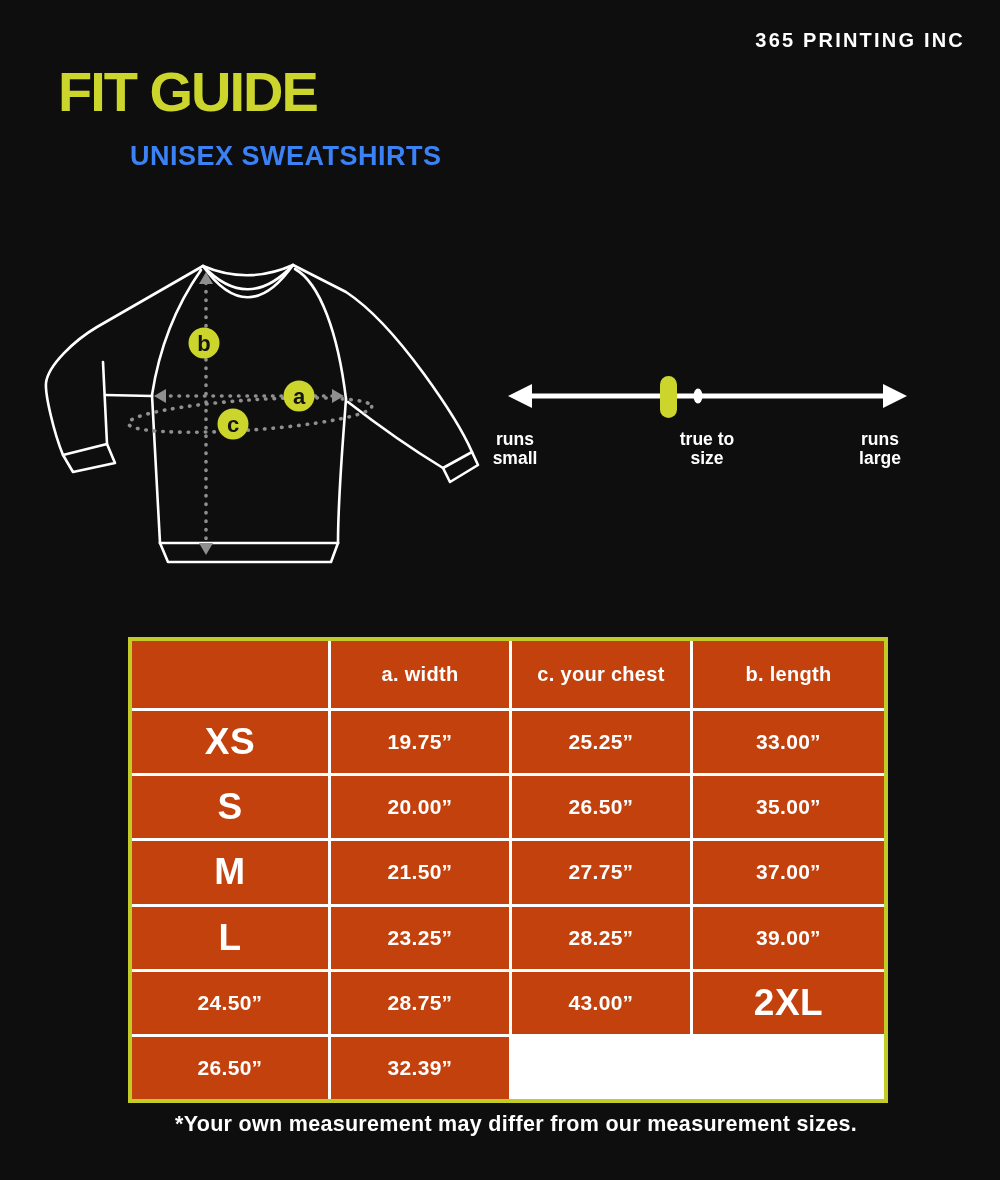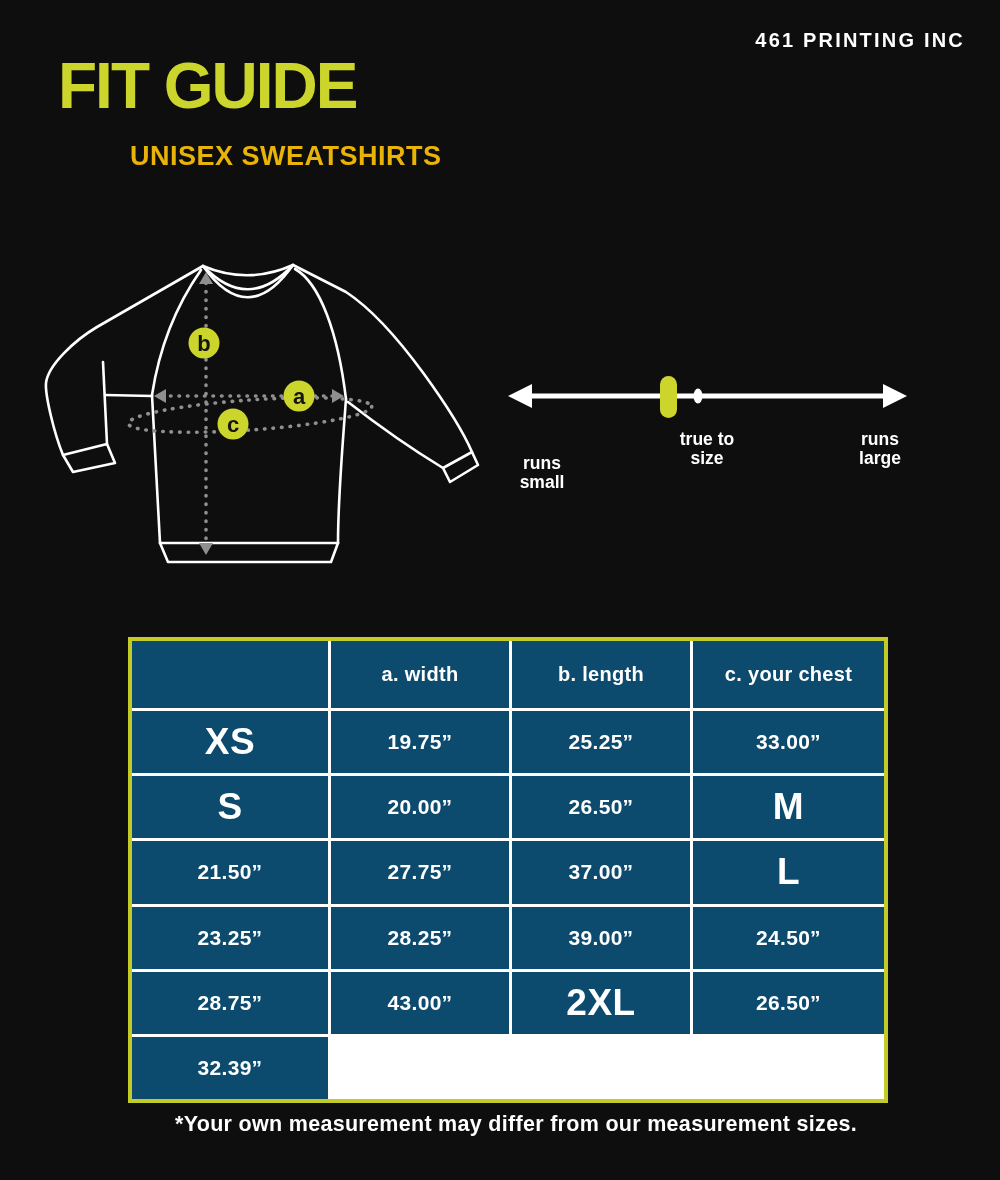--- a/index.html
+++ b/index.html
@@ -5,60 +5,60 @@
   html,body{margin:0;padding:0;background:#0e0e0e;}
   .canvas{
     position:relative;width:1000px;height:1180px;background:#0e0e0e;
     font-family:"Liberation Sans", sans-serif;color:#ffffff;overflow:hidden;
   }
   .brand{
     position:absolute;top:29px;right:35px;font-size:20px;font-weight:bold;
     letter-spacing:2.2px;white-space:nowrap;color:#ffffff;
   }
   .title{
-    position:absolute;top:54px;left:58px;margin:0;font-size:64px;font-weight:bold;
+    position:absolute;top:64px;left:58px;margin:0;font-size:56px;font-weight:bold;
     letter-spacing:-2px;line-height:1;color:#cbd52c;white-space:nowrap;
   }
   .subtitle{
     position:absolute;top:141px;left:130px;font-size:27px;font-weight:bold;
-    letter-spacing:0.5px;color:#eab308;white-space:nowrap;
+    letter-spacing:0.5px;color:#3b82f6;white-space:nowrap;
   }
   .sweatshirt-svg{position:absolute;left:30px;top:243px;}
   .scale-svg{position:absolute;left:505px;top:371px;}
   .scale-label{
     position:absolute;top:430px;font-weight:bold;font-size:17.5px;
     line-height:1.07;text-align:center;color:#ffffff;
   }
-  .scale-label.small{left:509px;width:66px;margin-top:24px;}
+  .scale-label.small{left:482px;width:66px;}
   .scale-label.true{left:663px;width:88px;}
   .scale-label.large{left:845px;width:70px;}
   .size-table{
     position:absolute;left:128px;top:637px;width:760px;height:466px;
     box-sizing:border-box;border:4px solid #c3cc26;background:#ffffff;
     display:grid;grid-template-columns:196px 178px 178px 1fr;
     grid-template-rows:67px repeat(6,1fr);gap:3px;
   }
   .cell{
-    background:#0c4a6e;display:flex;align-items:center;justify-content:center;
+    background:#c2410c;display:flex;align-items:center;justify-content:center;
     font-weight:bold;color:#ffffff;
   }
   .cell.header{font-size:20px;letter-spacing:0.3px;}
   .cell.size{font-size:37px;letter-spacing:0.5px;}
   .cell.value{font-size:21px;letter-spacing:0.3px;}
   .footnote{
     position:absolute;top:1112px;left:16px;width:1000px;text-align:center;
     font-weight:bold;font-size:21.5px;letter-spacing:0.3px;color:#ffffff;
   }
 </style>
 </head>
 <body>
 
 <div class="canvas">
 
-  <div class="brand">461 PRINTING INC</div>
+  <div class="brand">365 PRINTING INC</div>
   <h1 class="title">FIT GUIDE</h1>
   <div class="subtitle">UNISEX SWEATSHIRTS</div>
 
   <svg class="sweatshirt-svg" width="450" height="345" viewBox="0 0 450 345">
 
     <g stroke="#ffffff" stroke-width="2.6" fill="none" stroke-linejoin="round" stroke-linecap="round">
 
       <path d="M173,23 Q218,42 263,22"></path>
       <path d="M173,23 Q218,70 263,22"></path>
       <path d="M173,23 Q218,86 263,22"></path>
@@ -118,31 +118,32 @@
     <rect x="155" y="5" width="17" height="42" rx="8.5" fill="#cbd52c"></rect>
     <ellipse cx="193" cy="25" rx="4.5" ry="7.5" fill="#ffffff"></ellipse>
   </svg>
   <div class="scale-label small">runs small</div>
   <div class="scale-label true">true to size</div>
   <div class="scale-label large">runs large</div>
 
   <div class="size-table">
     <div class="cell header"></div>
     <div class="cell header">a. width</div>
+    <div class="cell header">c. your chest</div>
     <div class="cell header">b. length</div>
-    <div class="cell header">c. your chest</div>
 
     <div class="cell size">XS</div>
     <div class="cell value">19.75”</div>
     <div class="cell value">25.25”</div>
     <div class="cell value">33.00”</div>
 
     <div class="cell size">S</div>
     <div class="cell value">20.00”</div>
     <div class="cell value">26.50”</div>
+    <div class="cell value">35.00”</div>
 
     <div class="cell size">M</div>
     <div class="cell value">21.50”</div>
     <div class="cell value">27.75”</div>
     <div class="cell value">37.00”</div>
 
     <div class="cell size">L</div>
     <div class="cell value">23.25”</div>
     <div class="cell value">28.25”</div>
     <div class="cell value">39.00”</div>

